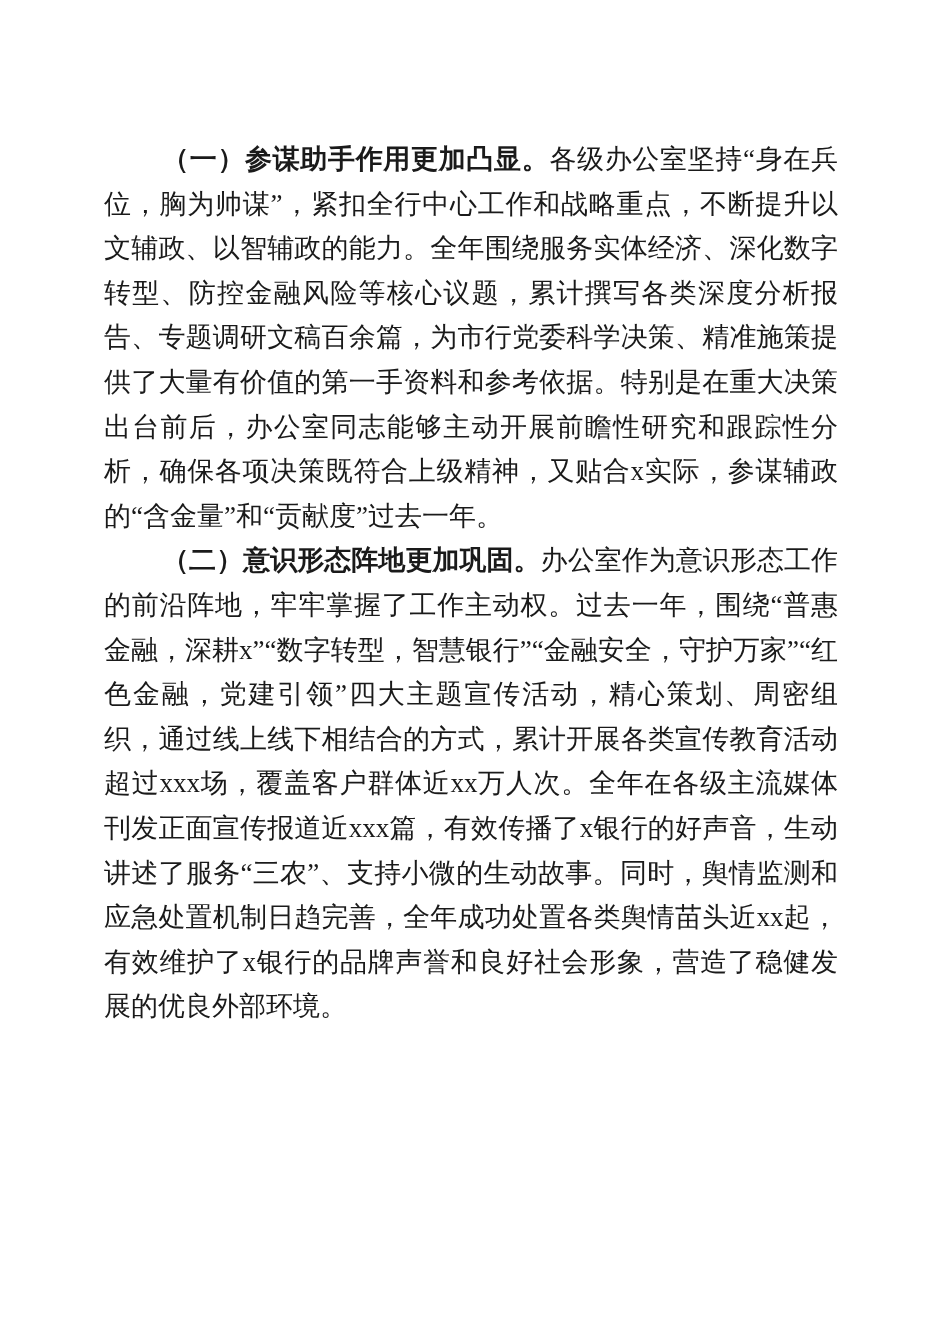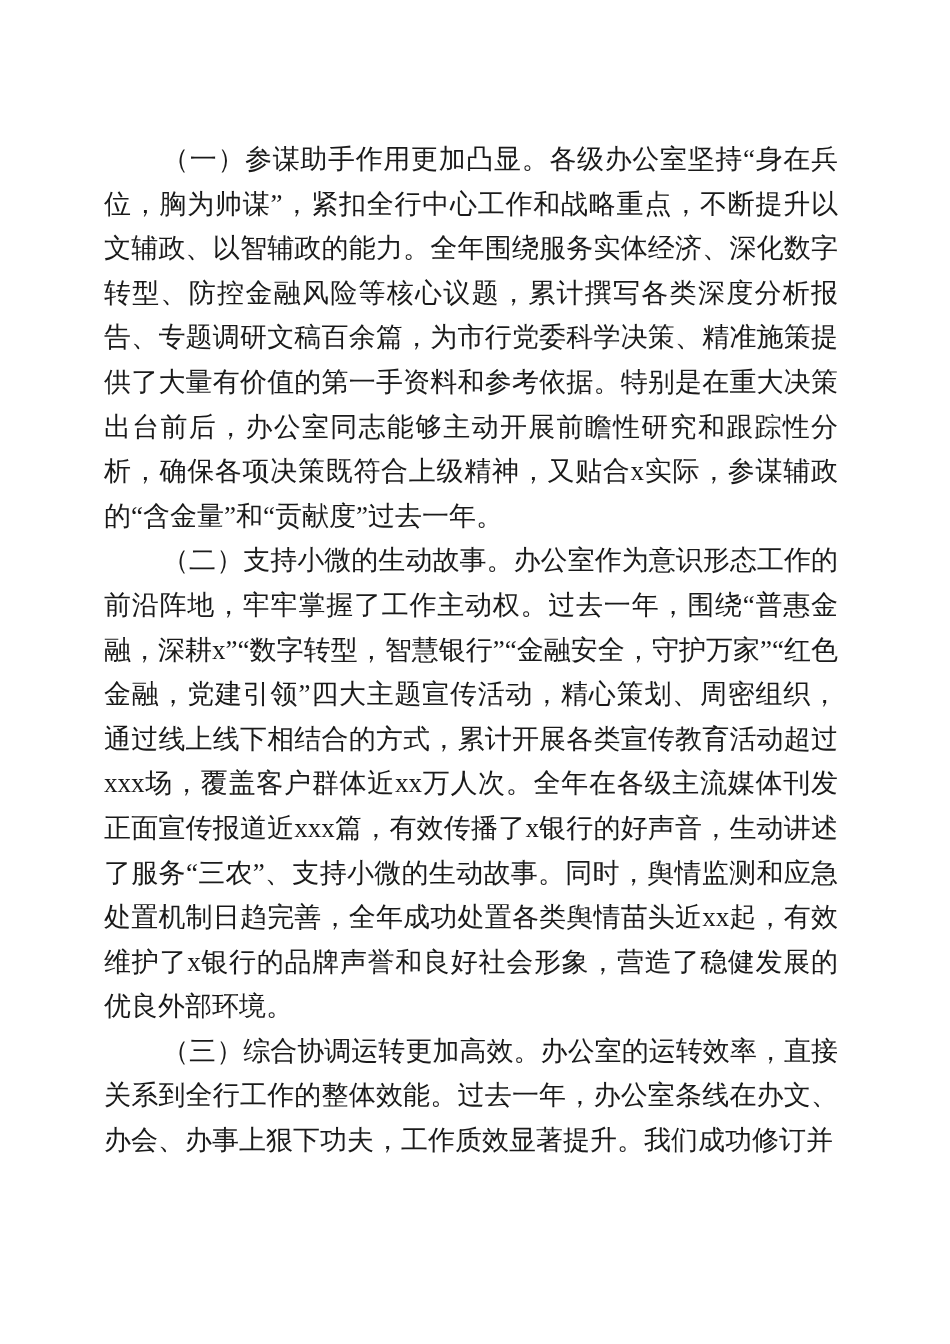--- a/index.html
+++ b/index.html
@@ -28,30 +28,29 @@
     line-height: 44.6px;
     text-align: justify;
     text-justify: inter-ideograph;
   }
   .para {
     margin: 0;
     padding: 0;
     text-indent: 2.15em;
   }
   .para .heading {
-    font-weight: normal;
+    font-weight: bold;
     margin-top: 12px;
   }
 </style>
 </head>
 <body>
 
 <div class="page">
   <div class="content">
 
     <p class="para"><span class="heading">（一）参谋助手作用更加凸显。</span><span>各级办公室坚持“身在兵位，胸为帅谋”，紧扣全行中心工作和战略重点，不断提升以文辅政、以智辅政的能力。全年围绕服务实体经济、深化数字转型、防控金融风险等核心议题，累计撰写各类深度分析报告、专题调研文稿百余篇，为市行党委科学决策、精准施策提供了大量有价值的第一手资料和参考依据。特别是在重大决策出台前后，办公室同志能够主动开展前瞻性研究和跟踪性分析，确保各项决策既符合上级精神，又贴合x实际，参谋辅政的“含金量”和“贡献度”过去一年。</span></p>
 
-    <p class="para"><span class="heading">（二）支持小微的生动故事。</span><span>办公室作为意识形态工作的前沿阵地，牢牢掌握了工作主动权。过去一年，围绕“普惠金融，深耕x”“数字转型，智慧银行”“金融安全，守护万家”“红色金融，党建引领”四大主题宣传活动，精心策划、周密组织，通过线上线下相结合的方式，累计开展各类宣传教育活动超过xxx场，覆盖客户群体近xx万人次。全年在各级主流媒体刊发正面宣传报道近xxx篇，有效传播了x银行的好声音，生动讲述了服务“三农”、支持小微的生动故事。同时，舆情监测和应急处置机制日趋完善，全年成功处置各类舆情苗头近xx起，有效维护了x银行的品牌声誉和良好社会形象，营造了稳健发展的优良外部环境。</span></p>
+    <p class="para"><span class="heading">（二）意识形态阵地更加巩固。</span><span>办公室作为意识形态工作的前沿阵地，牢牢掌握了工作主动权。过去一年，围绕“普惠金融，深耕x”“数字转型，智慧银行”“金融安全，守护万家”“红色金融，党建引领”四大主题宣传活动，精心策划、周密组织，通过线上线下相结合的方式，累计开展各类宣传教育活动超过xxx场，覆盖客户群体近xx万人次。全年在各级主流媒体刊发正面宣传报道近xxx篇，有效传播了x银行的好声音，生动讲述了服务“三农”、支持小微的生动故事。同时，舆情监测和应急处置机制日趋完善，全年成功处置各类舆情苗头近xx起，有效维护了x银行的品牌声誉和良好社会形象，营造了稳健发展的优良外部环境。</span></p>
 
-    <p class="para"><span class="heading">（三）综合协调运转更加高效。</span><span>办公室的运转效率，直接关系到全行工作的整体效能。过去一年，办公室条线在办文、办会、办事上狠下功夫，工作质效显著提升。我们成功修订并</span></p>
 
   </div>
 </div>
 
 </body></html>

